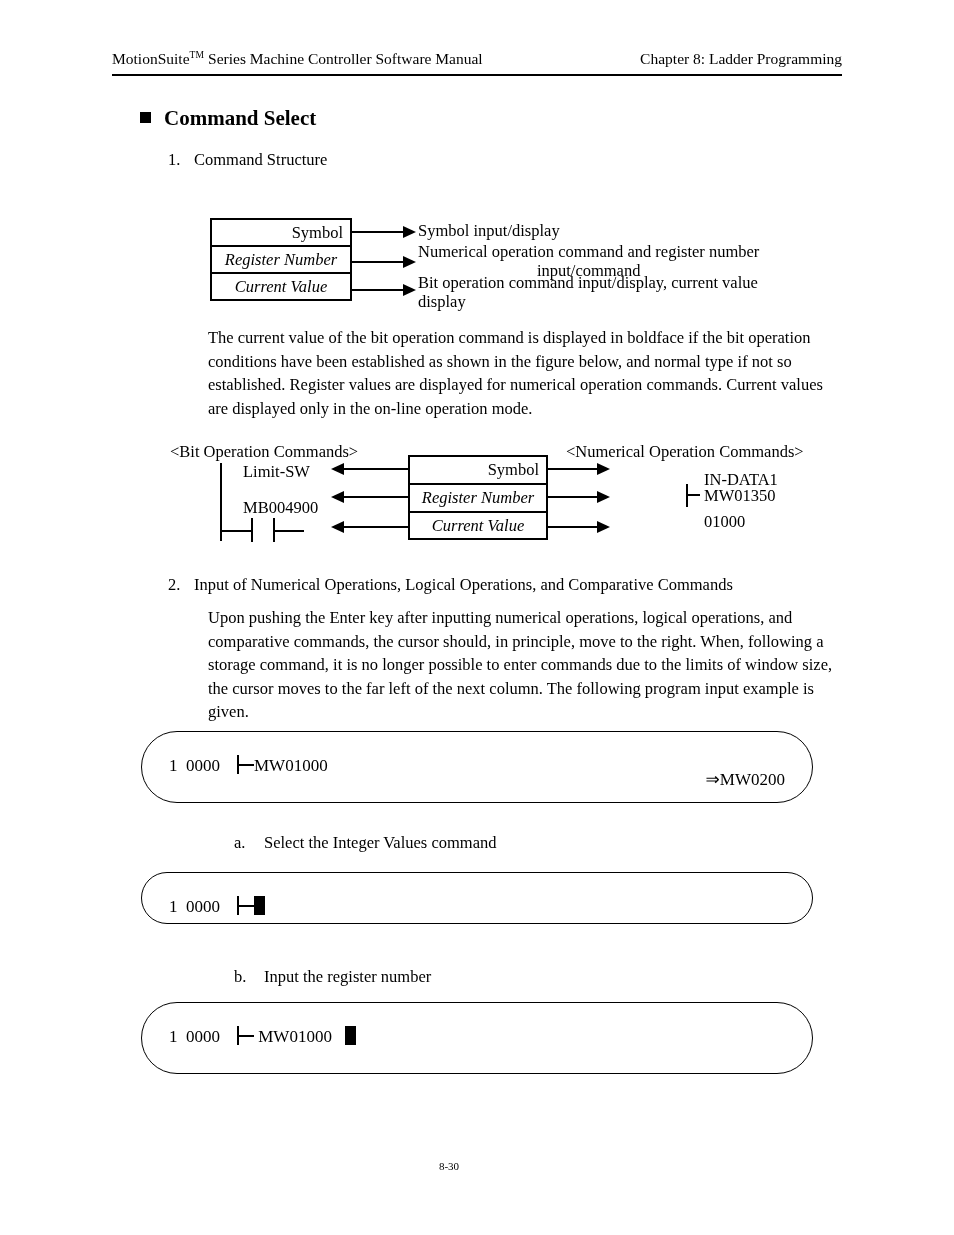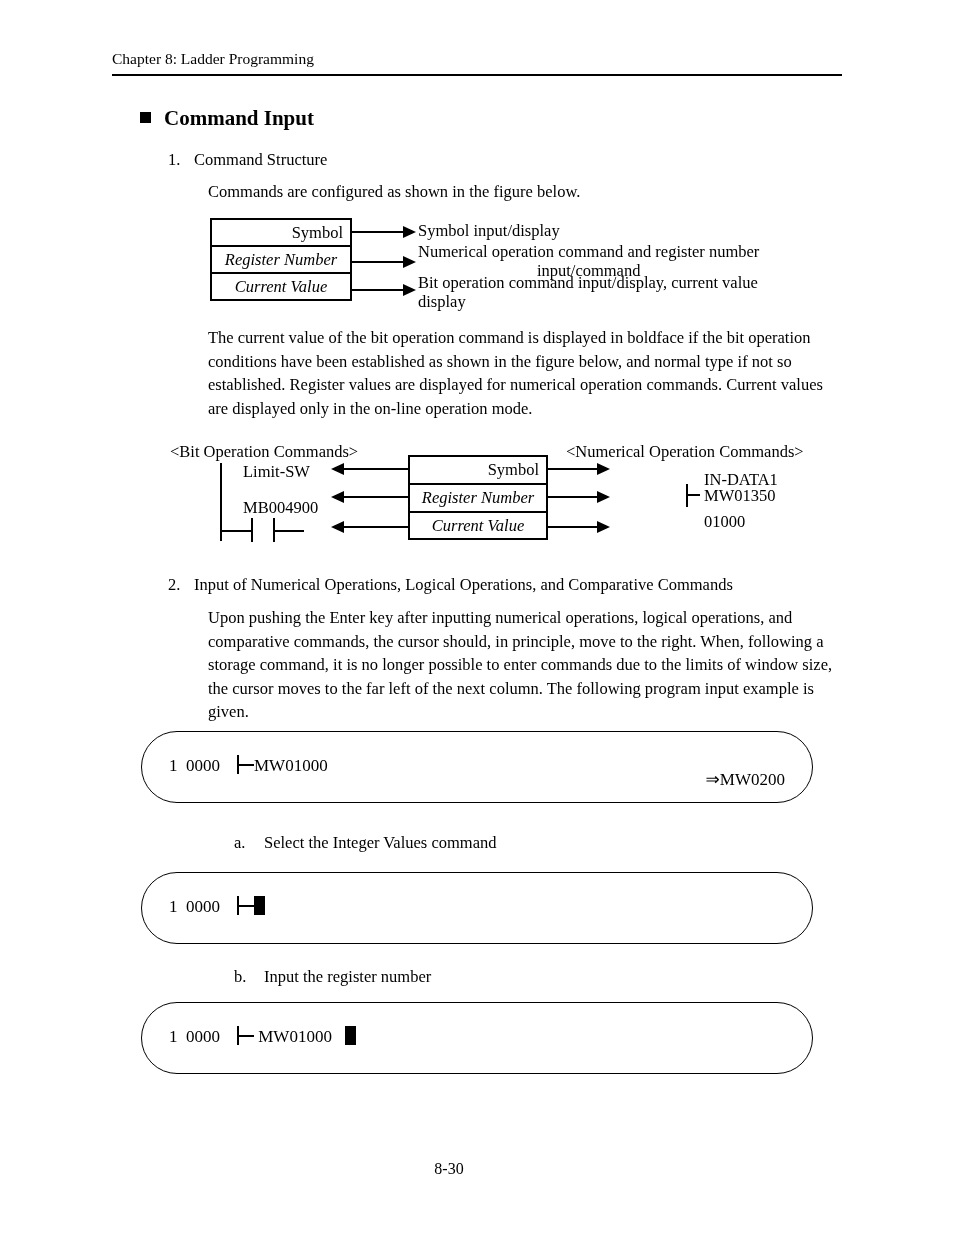--- a/index.html
+++ b/index.html
@@ -178,38 +178,38 @@
   }
   .contact-glyph .v { left: 0; top: 0; width: 2px; height: 19px; }
   .contact-glyph .h { left: 0; top: 9px; width: 17px; height: 2px; }
 
   .footer {
     position: absolute;
     left: 0;
     top: 1160px;
     width: 898px;
     text-align: center;
-    font-size: 16px;
+    font-size: 11px;
   }
 </style>
 </head>
 <body>
 
 <div class="page">
 
   <div class="header">
+    <div class="header-left"><span>MotionSuite</span><span class="tm">TM</span><span> Series Machine Controller Software Manual</span></div>
     <div class="header-right">Chapter 8:  Ladder Programming</div>
   </div>
   <div class="header-rule"></div>
 
-  <div class="section-title"><span class="sq"></span><span>Command Input</span></div>
+  <div class="section-title"><span class="sq"></span><span>Command Select</span></div>
 
   <div class="numitem" style="left:168px; top:150px;"><span class="num">1.</span><span>Command Structure</span></div>
 
-  <div class="para" style="left:208px; top:180px; width:640px;">Commands are configured as shown in the figure below.</div>
 
   <div class="d1">
 
     <div class="struct-table" style="left:210px; top:218px; width:142px; height:83px;">
       <div class="struct-row r-right" style="height:27px;">
           <span>Symbol</span>
         </div>
       <div class="struct-row r-center" style="height:27px;">
           <span>Register Number</span>
         </div>
@@ -298,21 +298,21 @@
 
   <div class="para" style="left:208px; top:606px; width:638px;">Upon pushing the Enter key after inputting numerical operations, logical operations, and comparative commands, the cursor should, in principle, move to the right. When, following a storage command, it is no longer possible to enter commands due to the limits of window size, the cursor moves to the far left of the next column. The following program input example is given.</div>
 
   <div class="progbox" style="left:141px; top:731px; width:672px; height:72px;">
     <div class="progtext" style="left:27px; top:23px;"><span>1</span>&nbsp;&nbsp;<span>0000</span>&nbsp;&nbsp;&nbsp;&nbsp;<span class="contact-glyph"><i class="v"></i><i class="h"></i></span><span>MW01000</span></div>
     <div class="progtext" style="right:27px; top:37px;margin-left:36px;"><span>⇒</span><span>MW0200</span></div>
   </div>
 
   <div class="numitem" style="left:234px; top:833px;"><span class="num" style="width:30px;">a.</span><span>Select the Integer Values command</span></div>
 
-  <div class="progbox" style="left:141px; top:872px; width:672px; height:72px;">
+  <div class="progbox" style="left:141px; top:872px; width:672px; height:52px;">
     <div class="progtext" style="left:27px; top:23px;"><span>1</span>&nbsp;&nbsp;<span>0000</span>&nbsp;&nbsp;&nbsp;&nbsp;<span class="contact-glyph"><i class="v"></i><i class="h"></i></span><span class="cursor-block"></span></div>
   </div>
 
   <div class="numitem" style="left:234px; top:967px;"><span class="num" style="width:30px;">b.</span><span>Input the register number</span></div>
 
   <div class="progbox" style="left:141px; top:1002px; width:672px; height:72px;">
     <div class="progtext" style="left:27px; top:23px;"><span>1</span>&nbsp;&nbsp;<span>0000</span>&nbsp;&nbsp;&nbsp;&nbsp;<span class="contact-glyph"><i class="v"></i><i class="h"></i></span>&nbsp;<span>MW01000</span>&nbsp;&nbsp;&nbsp;<span class="cursor-block"></span></div>
   </div>
 
   <div class="footer"><span>8-30</span></div>

